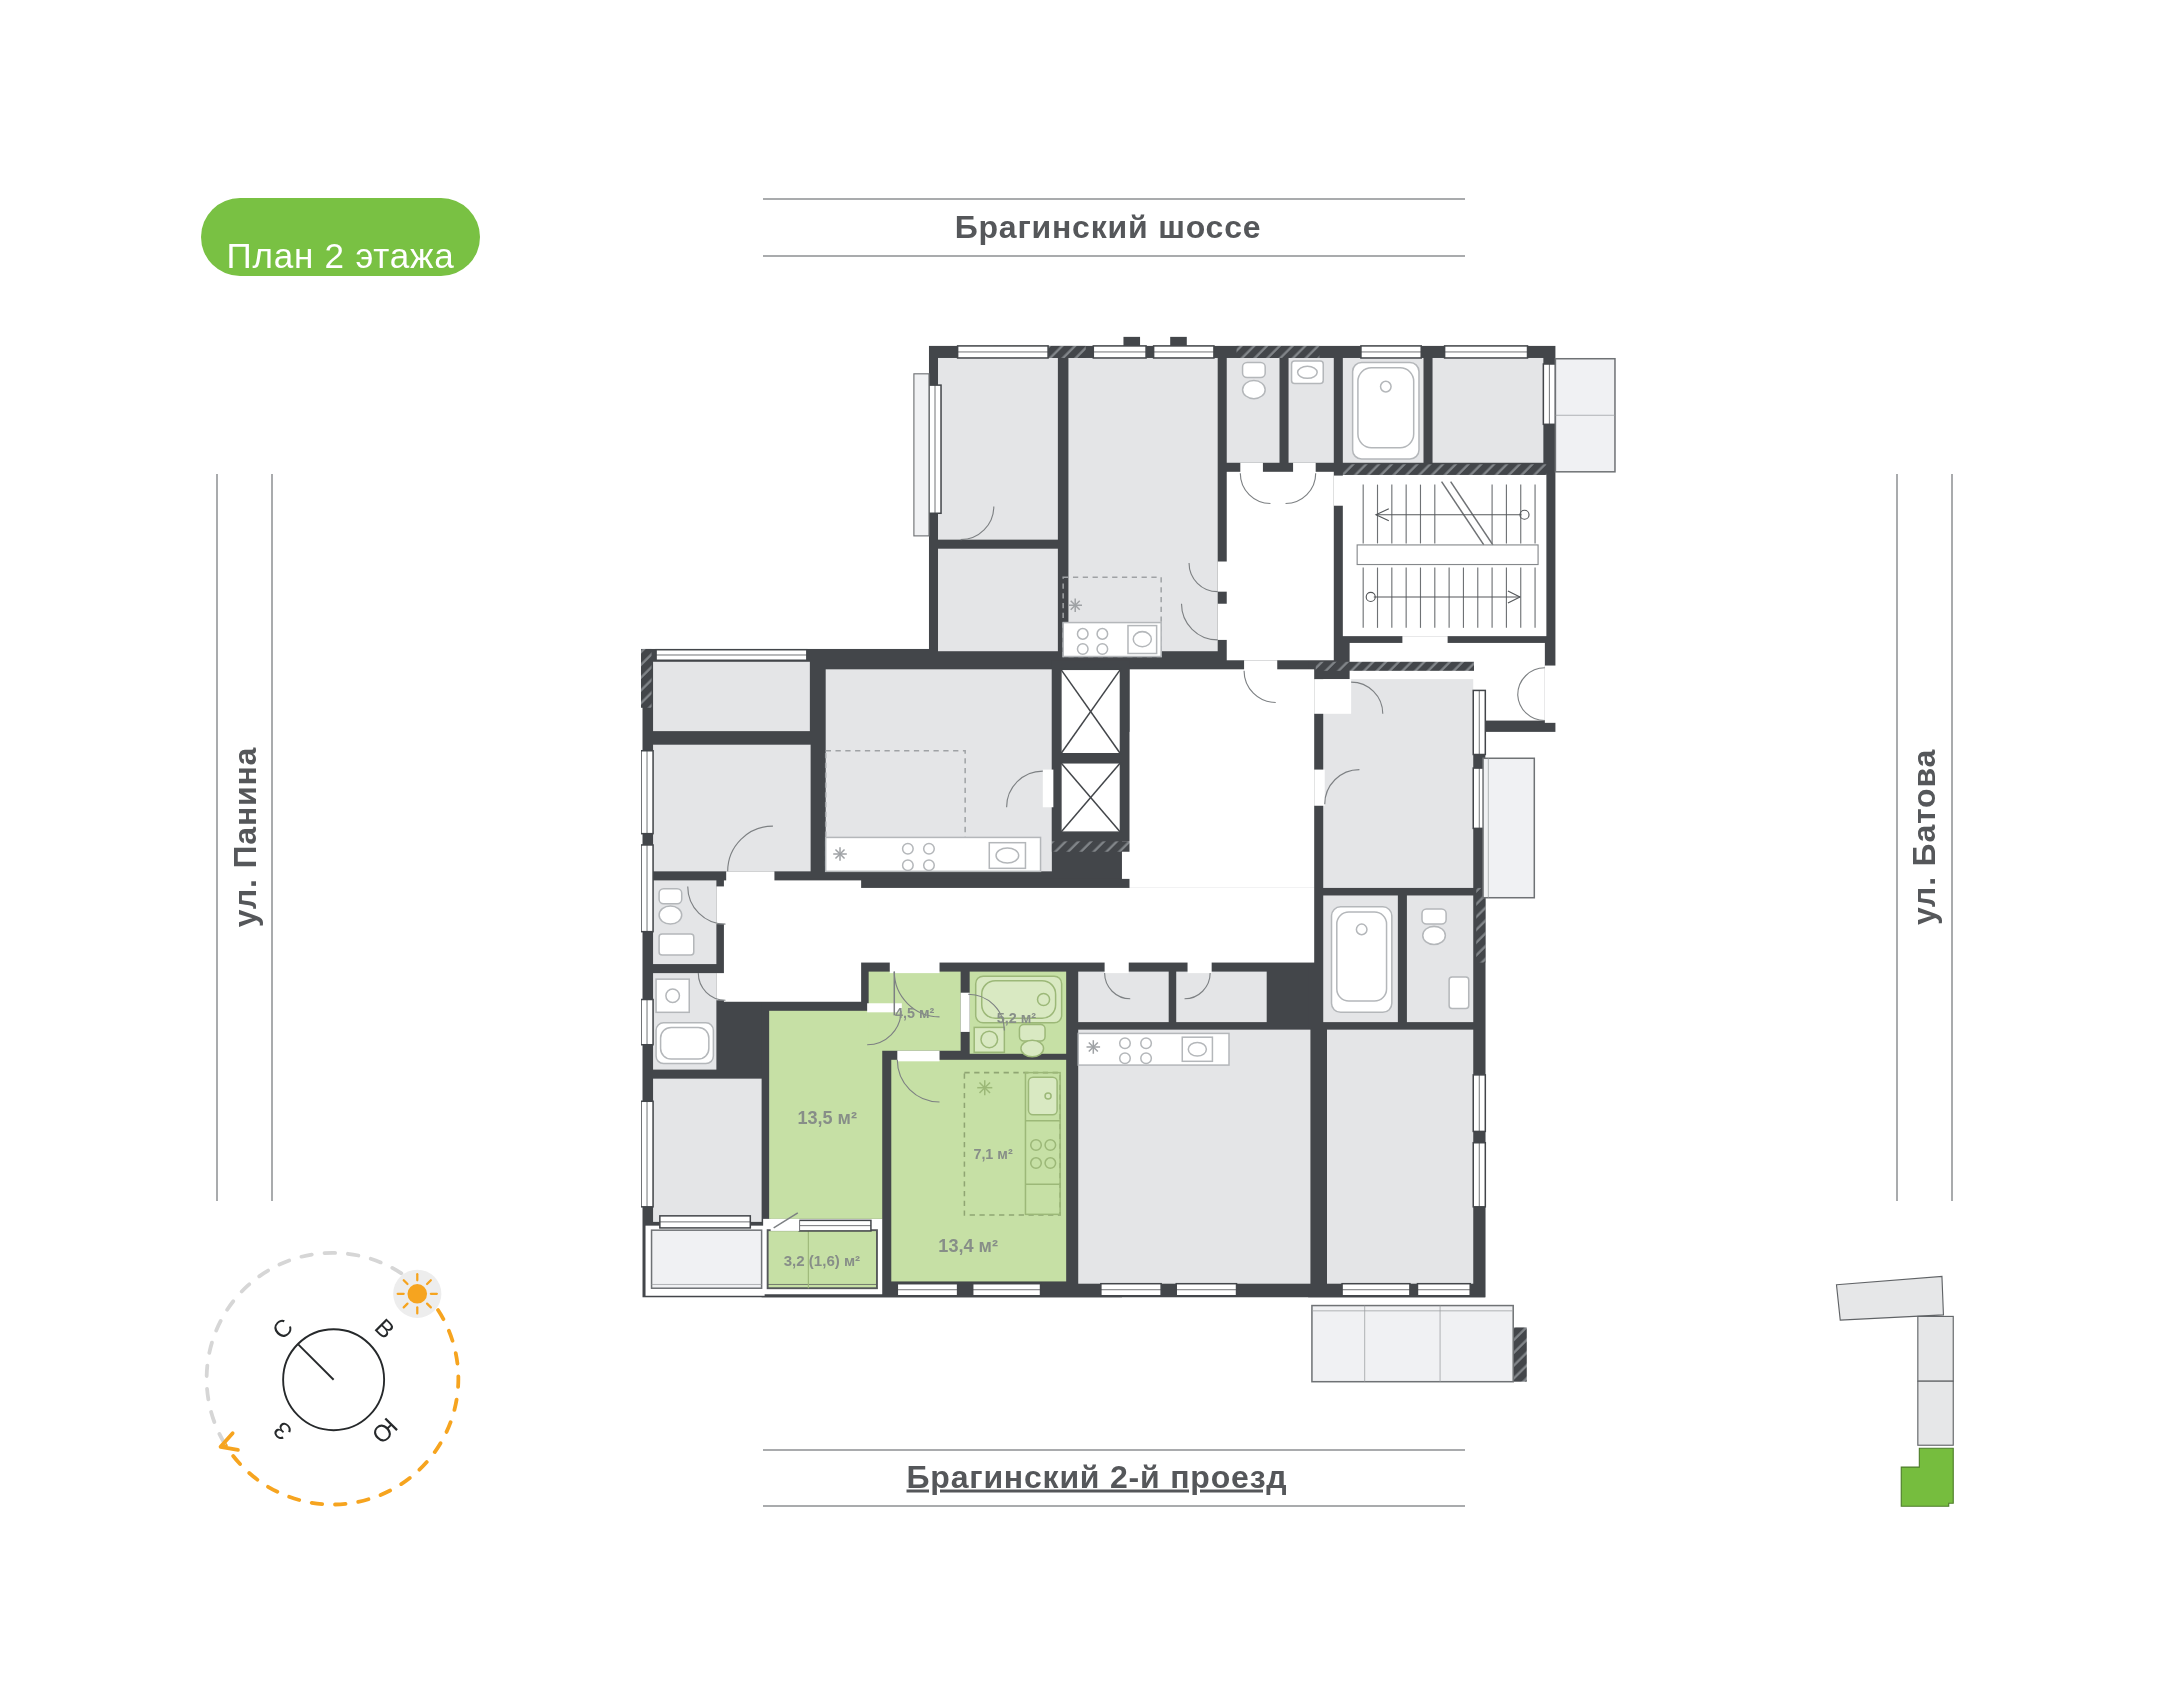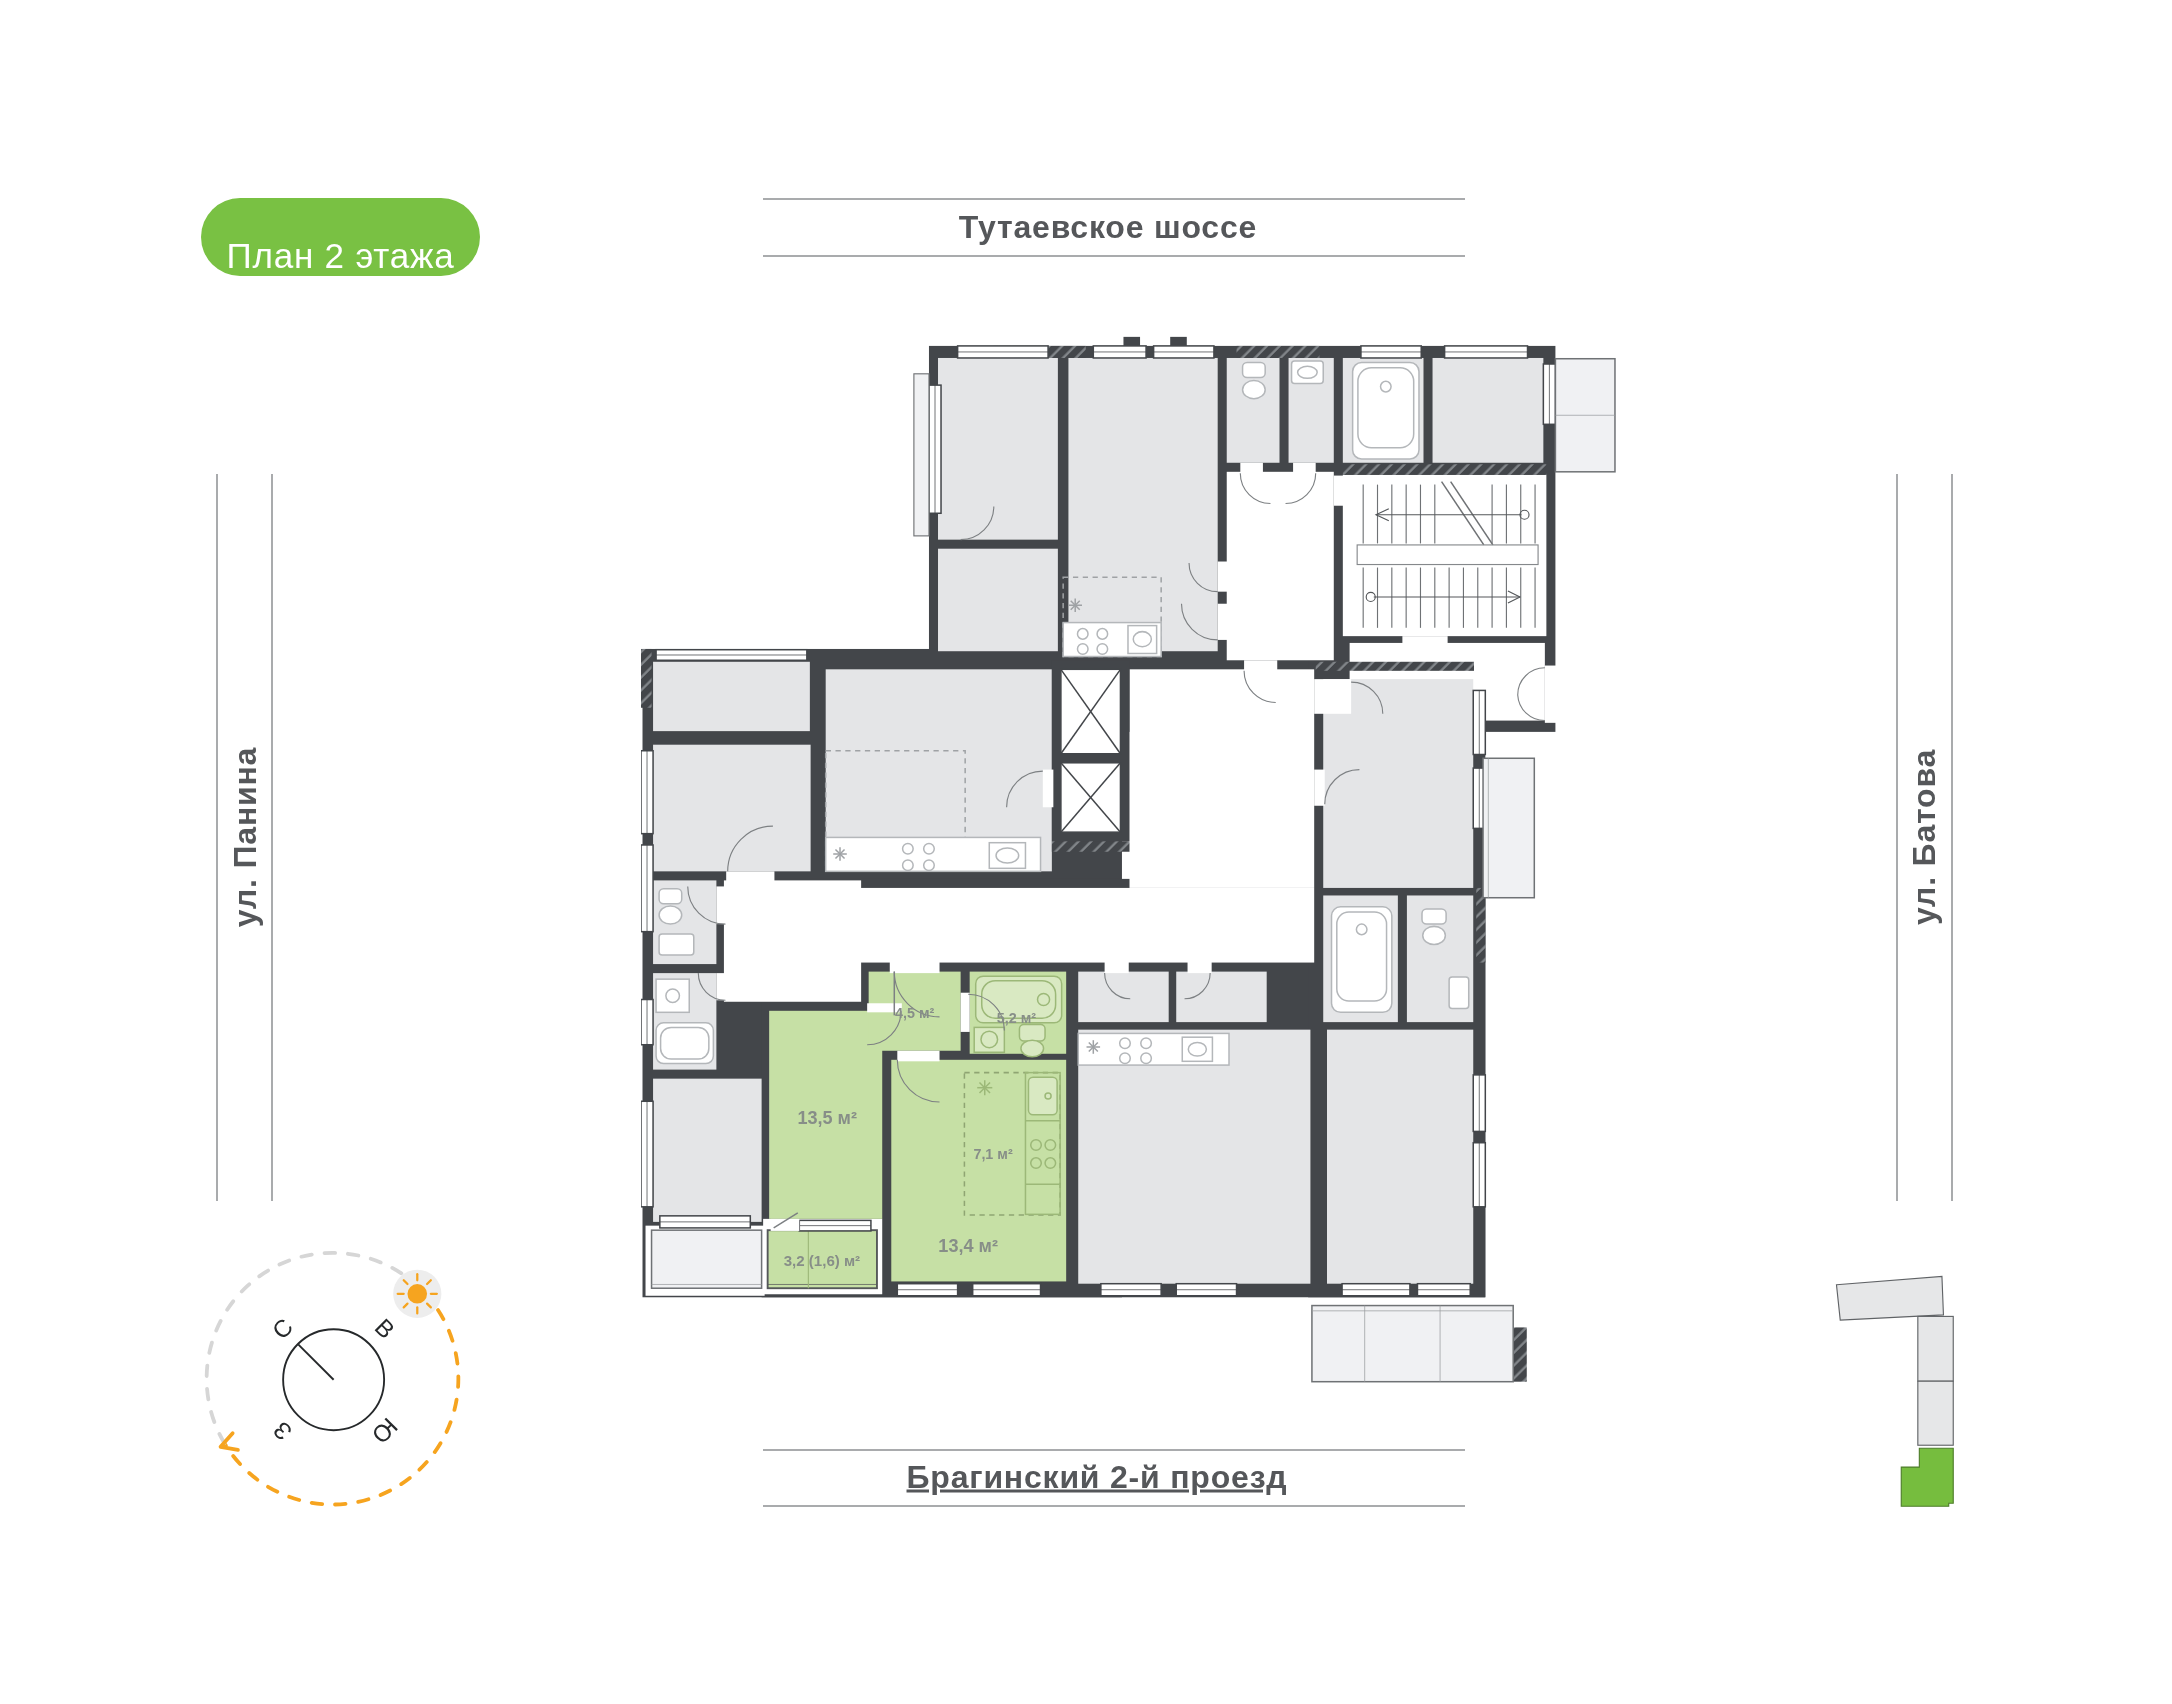--- a/index.html
+++ b/index.html
@@ -25,21 +25,21 @@
 <body>
 
 <div class="page">
 
   <div class="badge">
     <span>План 2 этажа</span>
   </div>
 
   <div class="hline" style="left:763px;top:198px;width:702px;"></div>
   <div class="hline" style="left:763px;top:255px;width:702px;"></div>
-  <div class="street h" style="left:1108px;top:227px;">Тутаевское шоссе</div>
+  <div class="street h" style="left:1108px;top:227px;">Брагинский шоссе</div>
 
   <div class="hline" style="left:763px;top:1449px;width:702px;"></div>
   <div class="hline" style="left:763px;top:1505px;width:702px;"></div>
   <div class="street h" style="left:1097px;top:1477px;text-decoration:underline;">Брагинский 2-й проезд</div>
 
   <div class="vline" style="left:216px;top:474px;height:727px;"></div>
   <div class="vline" style="left:271px;top:474px;height:727px;"></div>
   <div class="street v" style="left:245px;top:837px;">ул. Панина</div>
 
   <div class="vline" style="left:1896px;top:474px;height:727px;"></div>

